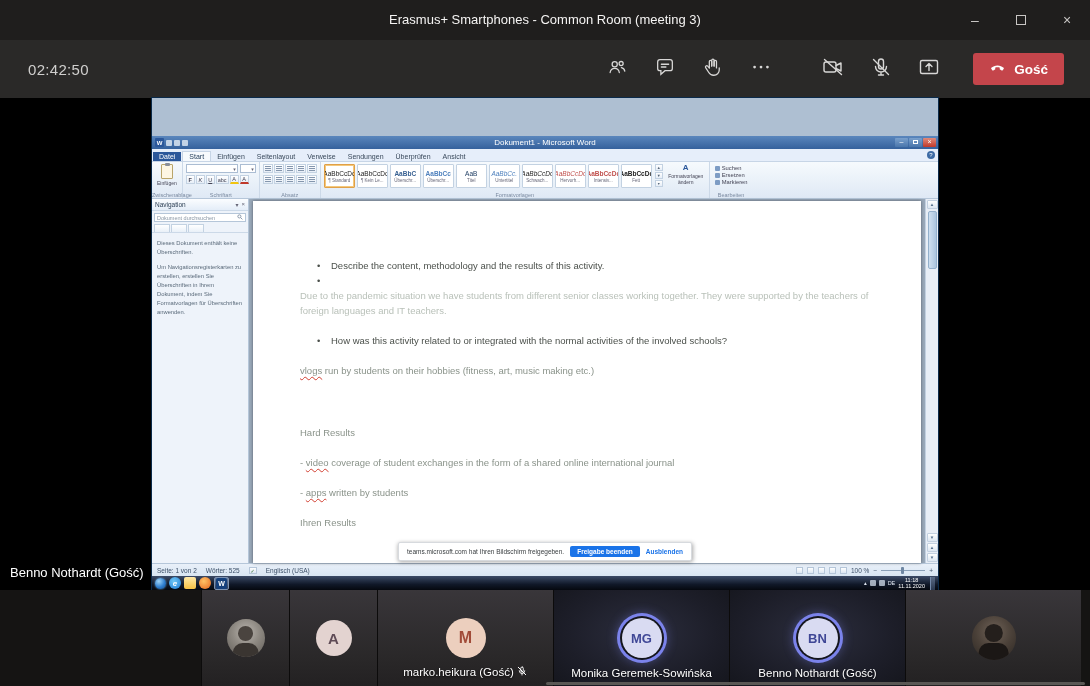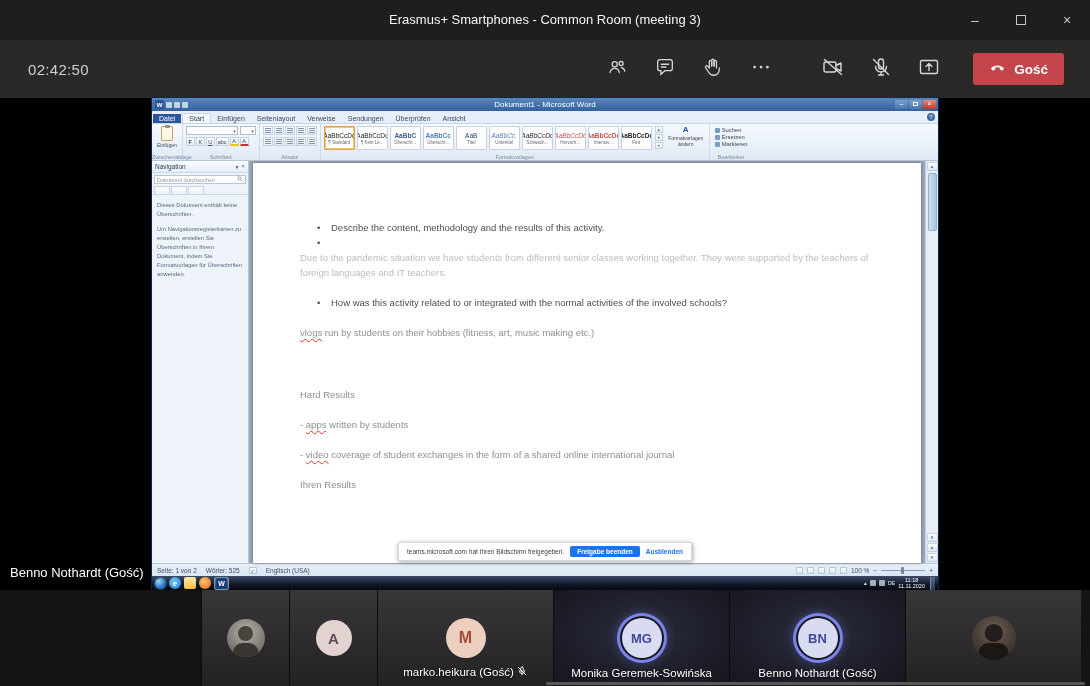--- a/index.html
+++ b/index.html
@@ -21,21 +21,21 @@
   .iconbtn{width:48px;height:42px;display:flex;align-items:center;justify-content:center;color:#d8d7d6;}
   .spacer24{width:24px;}.spacer20{width:20px;}
   .leave-btn{height:32px;display:flex;align-items:center;gap:8px;background:#c4454b;color:#fff;border-radius:3px;padding:0 16px;font-size:13.5px;font-weight:600;}
 
   
   .stage{position:absolute;top:98px;left:0;width:1090px;height:492px;background:#000;}
   .presenter-name{position:absolute;left:10px;bottom:10px;color:#fff;font-size:13px;z-index:5;}
 
   
   .word-window{position:absolute;left:152px;top:0;width:786px;height:492px;display:flex;flex-direction:column;background:#aebfd2;box-shadow:0 0 0 1px #0b2a4a;}
-  .w-title{height:13px;flex:0 0 13px;background:linear-gradient(#5a86bd,#35619c);display:flex;align-items:center;position:relative;}
+  .w-title{height:13px;flex:0 0 13px;background:linear-gradient(#5a86bd,#35619c);display:flex;align-items:center;position:relative;margin-top:38px;}
   .w-qat{display:flex;align-items:center;gap:2px;padding-left:3px;}
   .qat-w{width:9px;height:9px;background:#2b579a;color:#fff;font-size:6px;font-weight:700;display:flex;align-items:center;justify-content:center;border-radius:1px;}
   .qat-dot{width:6px;height:6px;border-radius:1px;background:#d9e4f0;opacity:.85;}
   .w-title .wt{position:absolute;left:0;right:0;text-align:center;color:#fff;font-size:8px;line-height:13px;}
   .w-winbtns{position:absolute;right:2px;top:2px;display:flex;gap:1px;z-index:2;}
   .wb{width:13px;height:9px;font-size:7px;line-height:8px;text-align:center;color:#fff;background:linear-gradient(#7aa0cc,#4a76ac);border-radius:1px;}
   .wb .restore-mini{width:5px;height:4px;border:1px solid #fff;display:inline-block;}
   .wb.close{background:linear-gradient(#e08a7a,#c0392b);}
 
   .w-tabrow{height:13px;flex:0 0 13px;background:#e6eefa;display:flex;align-items:flex-end;padding-left:1px;position:relative;border-bottom:1px solid #c7d5e6;}
@@ -427,22 +427,22 @@
 
         <div class="w-docarea">
           <div class="w-page">
             <div class="doc-content">
               <div class="doc-bullet"><span class="blt">•</span><span>Describe the content, methodology and the results of this activity.</span></div>
               <div class="doc-bullet"><span class="blt">•</span></div>
               <p class="doc-tracked">Due to the pandemic situation we have students from different senior classes working together. They were supported by the teachers of foreign languages and IT teachers.</p>
               <div class="doc-bullet mt15"><span class="blt">•</span><span>How was this activity related to or integrated with the normal activities of the involved schools?</span></div>
               <p class="doc-line"><span></span><span class="sp">vlogs</span><span> run by students on their hobbies (fitness, art, music making etc.)</span></p>
               <p class="doc-line gap-xl">Hard Results</p>
+              <p class="doc-line"><span>- </span><span class="sp">video</span><span> coverage of student exchanges in the form of a shared online international journal</span></p>
               <p class="doc-line"><span>- </span><span class="sp">apps</span><span> written by students</span></p>
-              <p class="doc-line"><span>- </span><span class="sp">video</span><span> coverage of student exchanges in the form of a shared online international journal</span></p>
               <p class="doc-line">Ihren Results</p>
             </div>
           </div>
         </div>
 
         <div class="w-scroll">
           <span class="scr-btn">▲</span>
           <span class="scr-thumb"></span>
           <span class="scr-bottom">
             <span class="scr-btn">▼</span>

